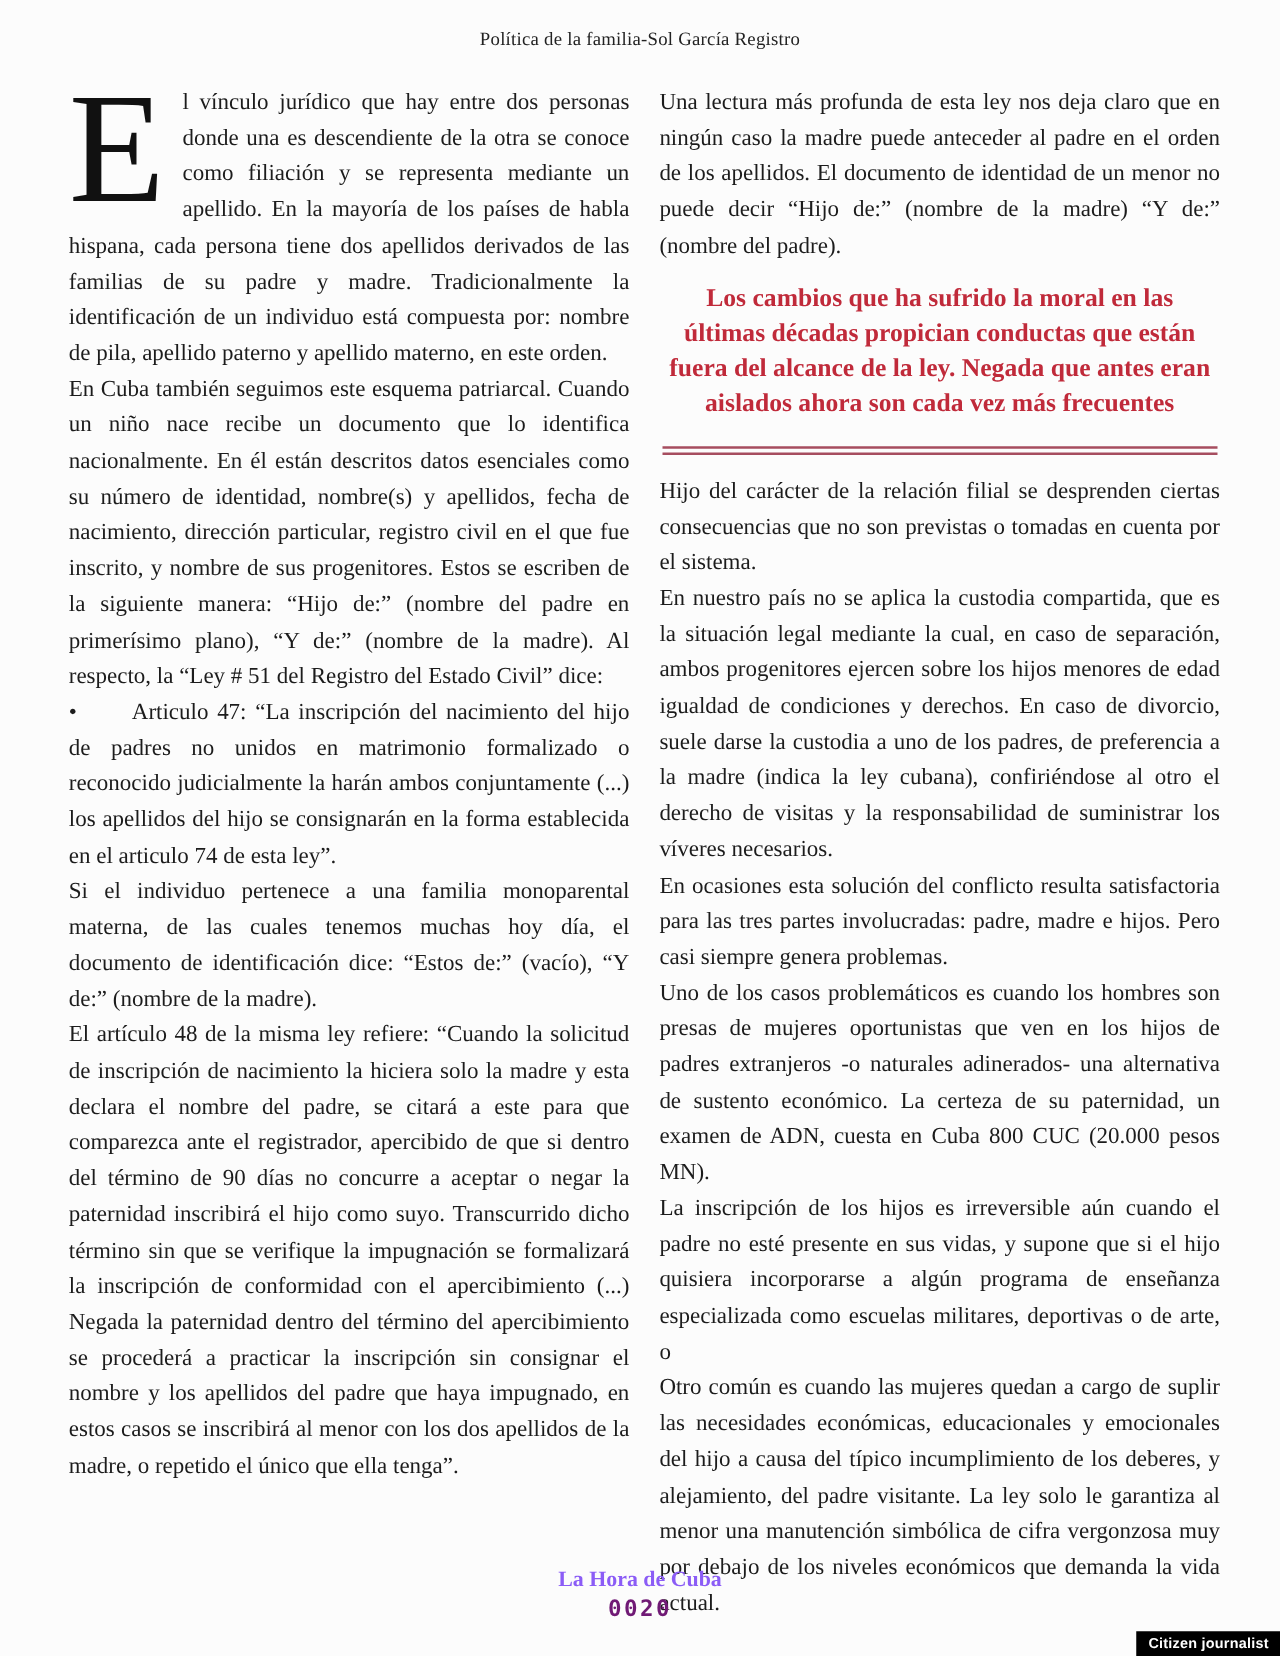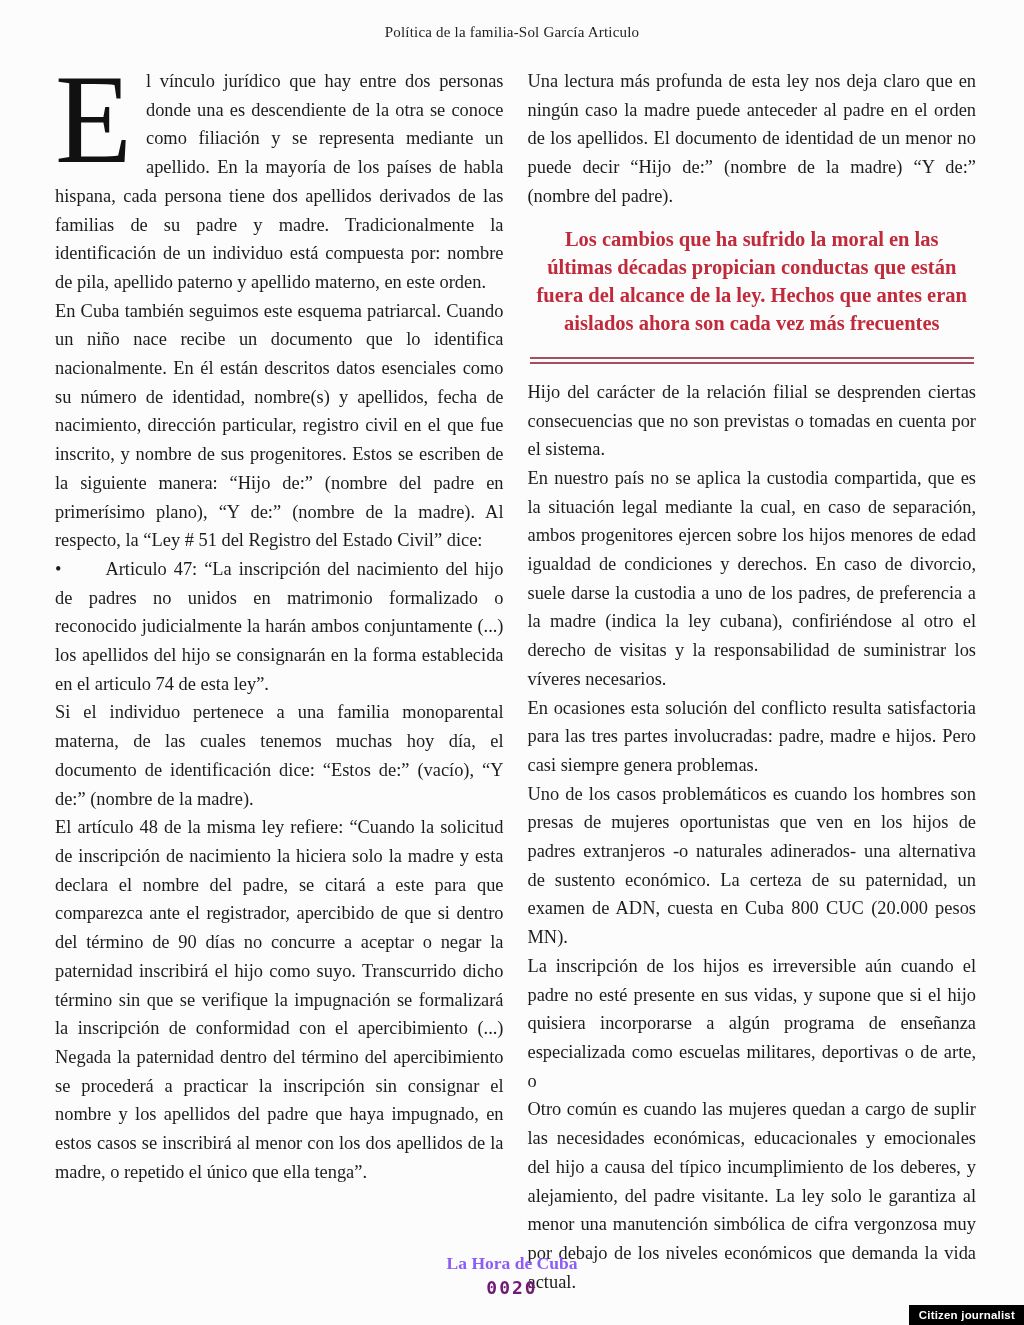--- a/index.html
+++ b/index.html
@@ -85,35 +85,35 @@
     font-weight: bold;
     padding: 4px 9px 4px 10px;
     letter-spacing: 0.2px;
   }
 </style>
 </head>
 <body>
 
 <div class="page">
 
-  <div class="page-header">Política de la familia-Sol García Articulo</div>
+  <div class="page-header">Política de la familia-Sol García Registro</div>
 
   <div class="columns">
 
     <div class="col">
       <p><span class="dropcap">E</span><span>l vínculo jurídico que hay entre dos personas donde una es descendiente de la otra se conoce como filiación y se representa mediante un apellido. En la mayoría de los países de habla hispana, cada persona tiene dos apellidos derivados de las familias de su padre y madre. Tradicionalmente la identificación de un individuo está compuesta por: nombre de pila, apellido paterno y apellido materno, en este orden.</span></p>
       <p>En Cuba también seguimos este esquema patriarcal. Cuando un niño nace recibe un documento que lo identifica nacionalmente. En él están descritos datos esenciales como su número de identidad, nombre(s) y apellidos, fecha de nacimiento, dirección particular, registro civil en el que fue inscrito, y nombre de sus progenitores. Estos se escriben de la siguiente manera: “Hijo de:” (nombre del padre en primerísimo plano), “Y de:” (nombre de la madre). Al respecto, la “Ley # 51 del Registro del Estado Civil” dice:</p>
       <p><span>•</span><span class="bullet-tab"></span><span>Articulo 47: “La inscripción del nacimiento del hijo de padres no unidos en matrimonio formalizado o reconocido judicialmente la harán ambos conjuntamente (...) los apellidos del hijo se consignarán en la forma establecida en el articulo 74 de esta ley”.</span></p>
       <p>Si el individuo pertenece a una familia monoparental materna, de las cuales tenemos muchas hoy día, el documento de identificación dice: “Estos de:” (vacío), “Y de:” (nombre de la madre).</p>
       <p>El artículo 48 de la misma ley refiere: “Cuando la solicitud de inscripción de nacimiento la hiciera solo la madre y esta declara el nombre del padre, se citará a este para que comparezca ante el registrador, apercibido de que si dentro del término de 90 días no concurre a aceptar o negar la paternidad inscribirá el hijo como suyo. Transcurrido dicho término sin que se verifique la impugnación se formalizará la inscripción de conformidad con el apercibimiento (...) Negada la paternidad dentro del término del apercibimiento se procederá a practicar la inscripción sin consignar el nombre y los apellidos del padre que haya impugnado, en estos casos se inscribirá al menor con los dos apellidos de la madre, o repetido el único que ella tenga”.</p>
     </div>
 
     <div class="col">
       <p>Una lectura más profunda de esta ley nos deja claro que en ningún caso la madre puede anteceder al padre en el orden de los apellidos. El documento de identidad de un menor no puede decir “Hijo de:” (nombre de la madre) “Y de:” (nombre del padre).</p>
-      <p class="pullquote">Los cambios que ha sufrido la moral en las últimas décadas propician conductas que están fuera del alcance de la ley. Hechos que antes eran aislados ahora son cada vez más frecuentes</p>
+      <p class="pullquote">Los cambios que ha sufrido la moral en las últimas décadas propician conductas que están fuera del alcance de la ley. Negada que antes eran aislados ahora son cada vez más frecuentes</p>
       <div class="double-rule"></div>
       <p>Hijo del carácter de la relación filial se desprenden ciertas consecuencias que no son previstas o tomadas en cuenta por el sistema.</p>
       <p>En nuestro país no se aplica la custodia compartida, que es la situación legal mediante la cual, en caso de separación, ambos progenitores ejercen sobre los hijos menores de edad igualdad de condiciones y derechos. En caso de divorcio, suele darse la custodia a uno de los padres, de preferencia a la madre (indica la ley cubana), confiriéndose al otro el derecho de visitas y la responsabilidad de suministrar los víveres necesarios.</p>
       <p>En ocasiones esta solución del conflicto resulta satisfactoria para las tres partes involucradas: padre, madre e hijos. Pero casi siempre genera problemas.</p>
       <p>Uno de los casos problemáticos es cuando los hombres son presas de mujeres oportunistas que ven en los hijos de padres extranjeros -o naturales adinerados- una alternativa de sustento económico. La certeza de su paternidad, un examen de ADN, cuesta en Cuba 800 CUC (20.000 pesos MN).</p>
       <p>La inscripción de los hijos es irreversible aún cuando el padre no esté presente en sus vidas, y supone que si el hijo quisiera incorporarse a algún programa de enseñanza especializada como escuelas militares, deportivas o de arte, o</p>
       <p>Otro común es cuando las mujeres quedan a cargo de suplir las necesidades económicas, educacionales y emocionales del hijo a causa del típico incumplimiento de los deberes, y alejamiento, del padre visitante. La ley solo le garantiza al menor una manutención simbólica de cifra vergonzosa muy por debajo de los niveles económicos que demanda la vida actual.</p>
     </div>
 
   </div>

